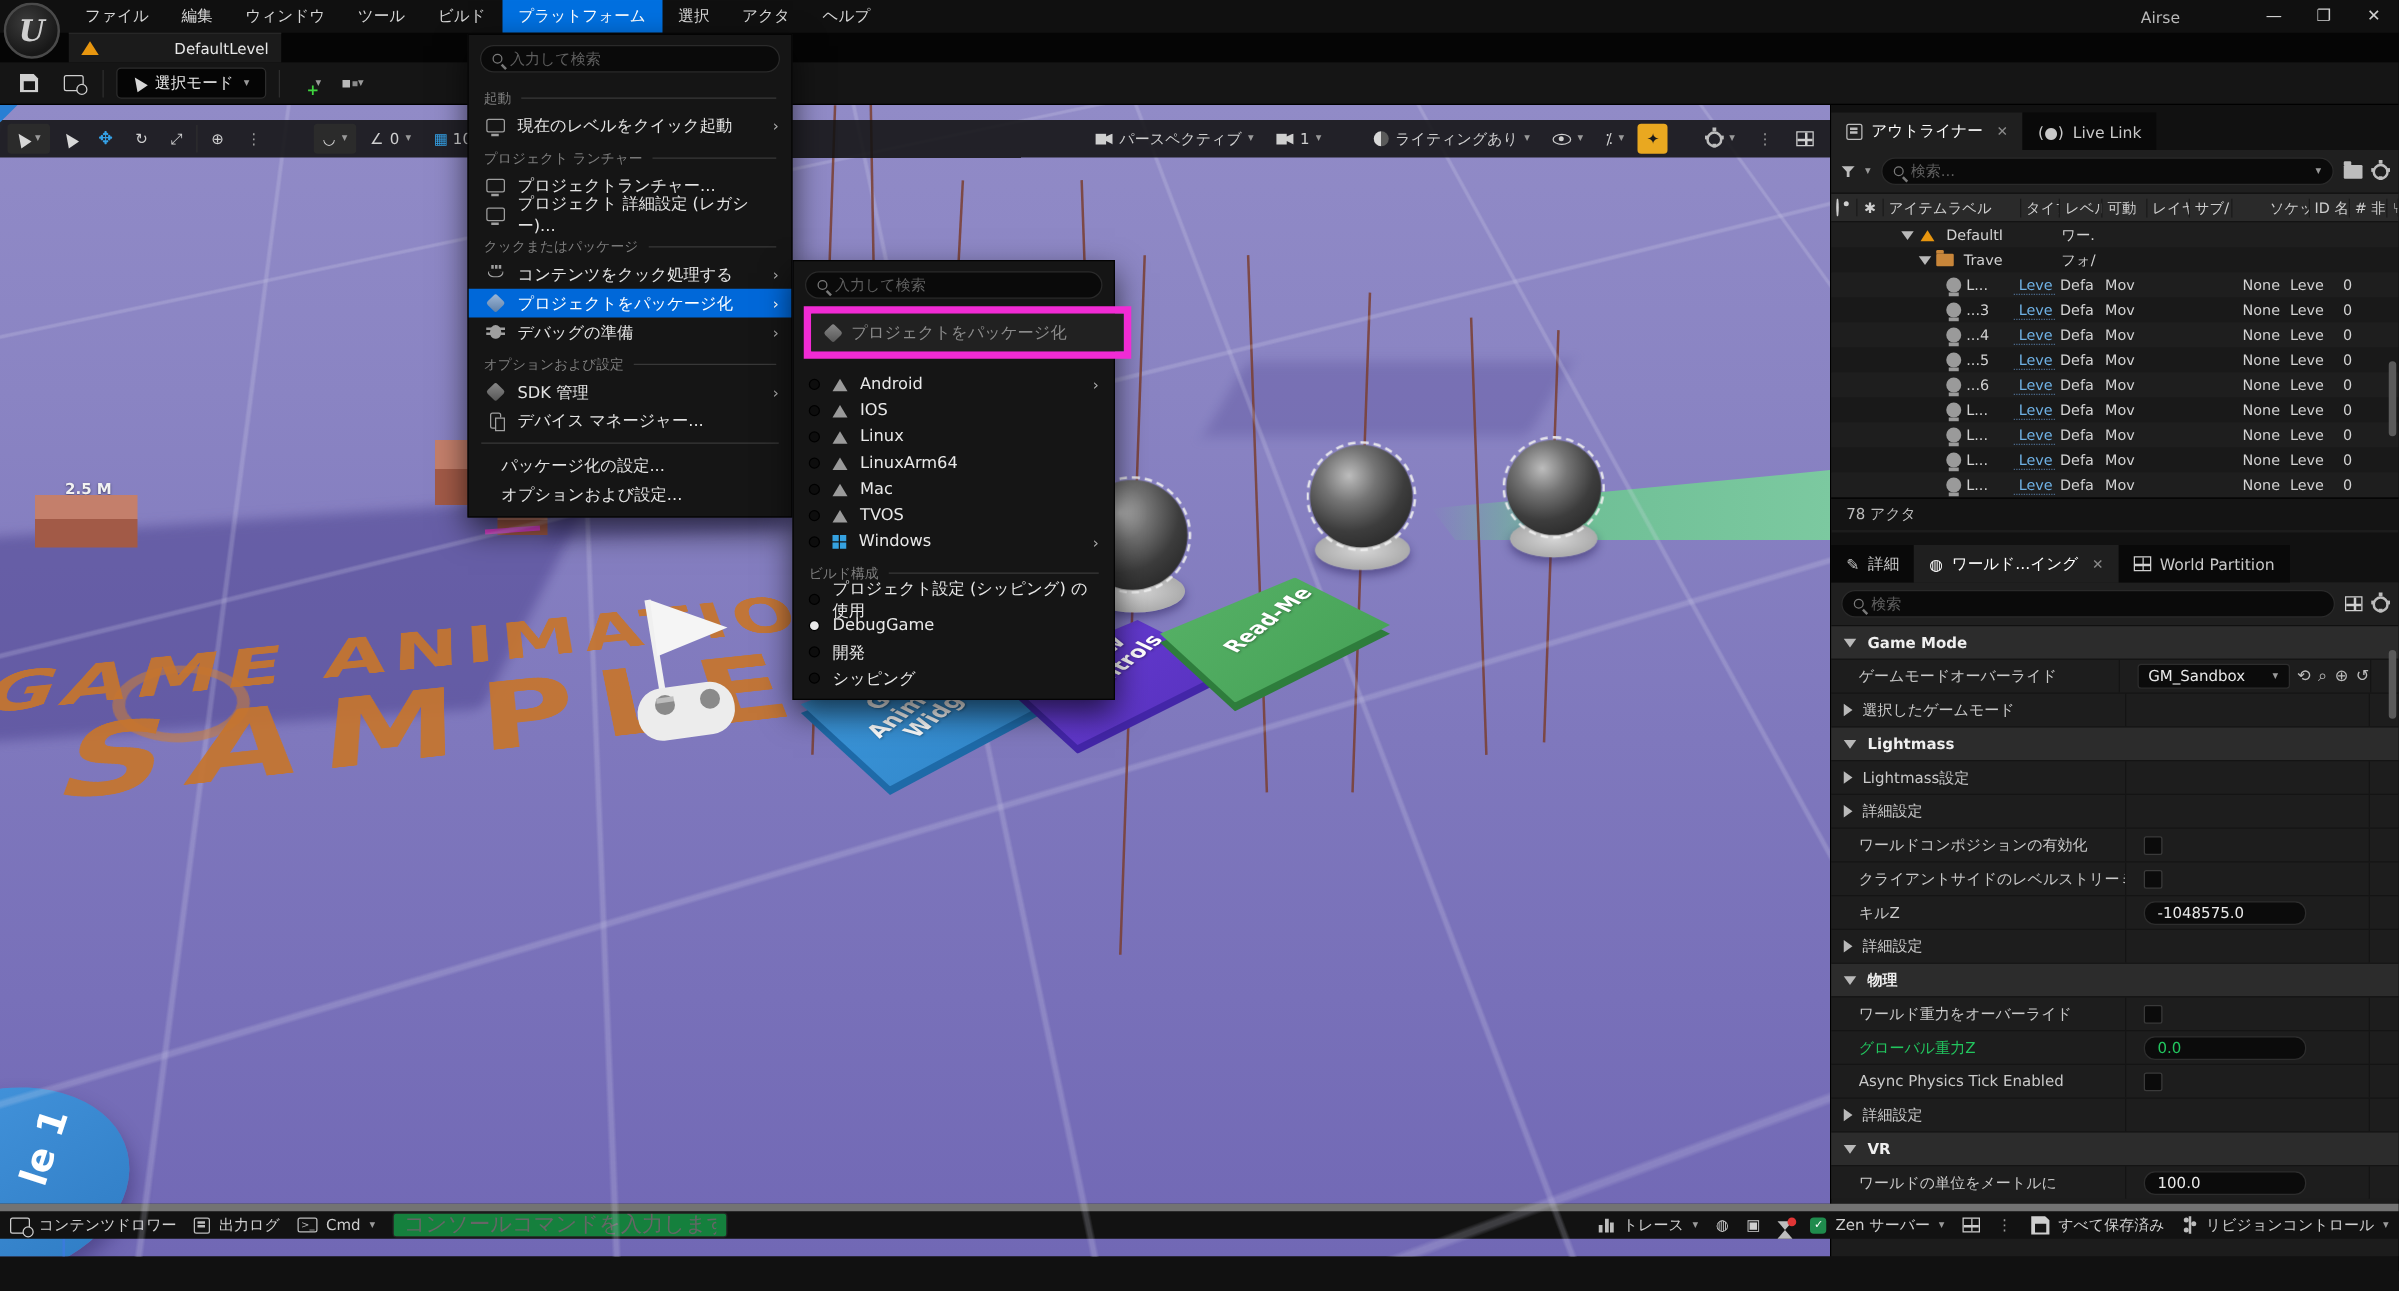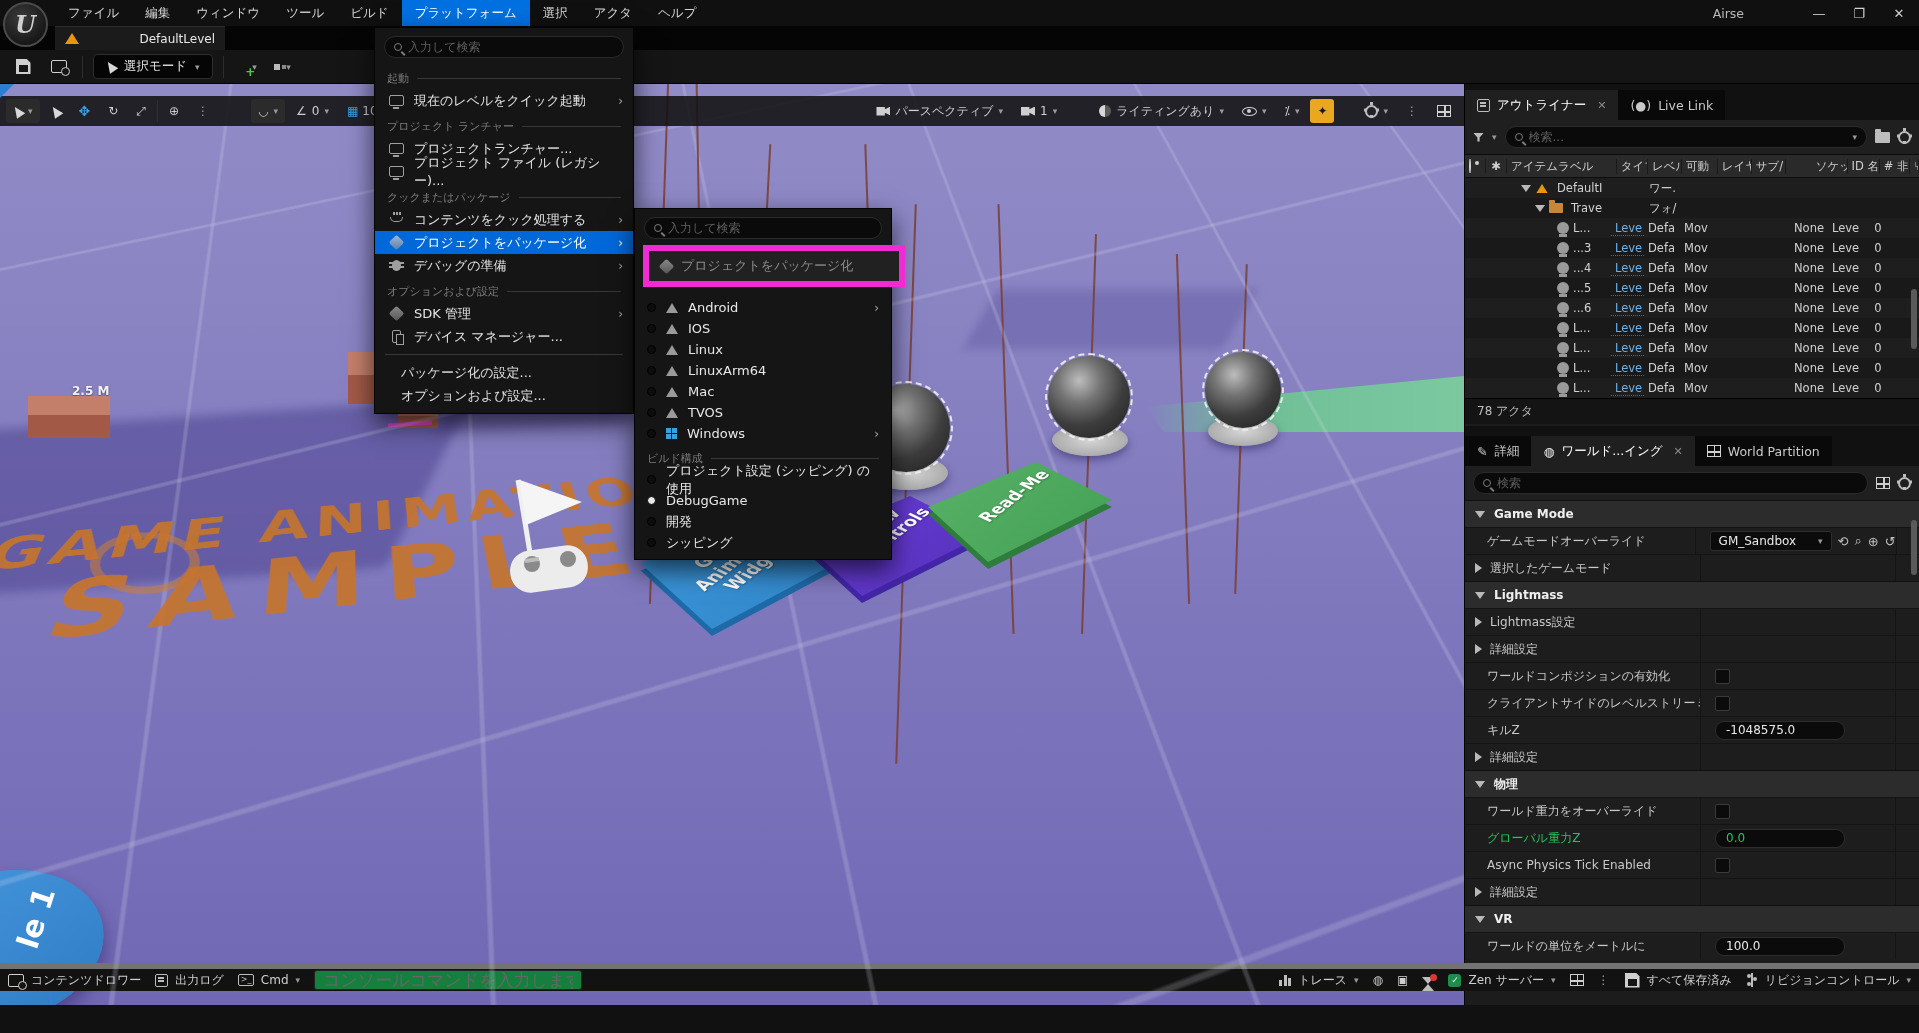--- a/index.html
+++ b/index.html
@@ -219,21 +219,21 @@
     <div class="shadowpatch" style="left:470px; top:250px; width:330px; height:90px; transform:skewX(-35deg) rotate(-3deg); opacity:.7;"></div>
     <div class="shadowpatch" style="left:980px; top:205px; width:260px; height:60px; transform:skewX(-30deg); opacity:.55;"></div>
     <div class="tealwedge"></div>
 
     <div class="watermark"></div>
     <div class="floor-text">
       <div class="l1">GAME ANIMATION</div>
       <div class="l2">SAMPLE</div>
     </div>
 
-    <span class="mlabel" style="left:52px; top:300px;margin-left:20px;">2.5 M</span>
+    <span class="mlabel" style="left:52px; top:300px;">2.5 M</span>
     <div class="redbox" style="left:28px; top:312px; width:82px; height:42px;"></div>
     <span class="mlabel" style="left:368px; top:276px;">1 M</span>
     <div class="redbox" style="left:348px; top:268px; width:92px; height:52px;"></div>
     <span class="mlabel" style="left:400px; top:312px;">1 M</span>
     <div class="redbox" style="left:398px; top:322px; width:40px; height:22px;"></div>
     <div class="magdash" style="left:388px; top:338px;"></div>
 
     <div class="wire" style="left:658px; top:0; height:520px; transform:rotate(2deg);"></div>
     <div class="wire" style="left:700px; top:0; height:500px; transform:rotate(-1deg);"></div>
     <div class="wire" style="left:757px; top:60px; height:470px; transform:rotate(3deg);"></div>
@@ -447,21 +447,21 @@
     <div class="mrow">
       <span class="micon">
           <span class="mon"></span>
         </span>
       <span>プロジェクトランチャー...</span>
     </div>
     <div class="mrow">
       <span class="micon">
           <span class="mon"></span>
         </span>
-      <span>プロジェクト ファイル (レガシー)...</span>
+      <span>プロジェクト 詳細設定 (レガシー)...</span>
     </div>
     <div class="msec">
         <span>クックまたはパッケージ</span>
         <span class="line"></span>
       </div>
     <div class="mrow">
       <span class="micon">
           <span class="steam"></span>
         </span>
       <span>コンテンツをクック処理する</span>

